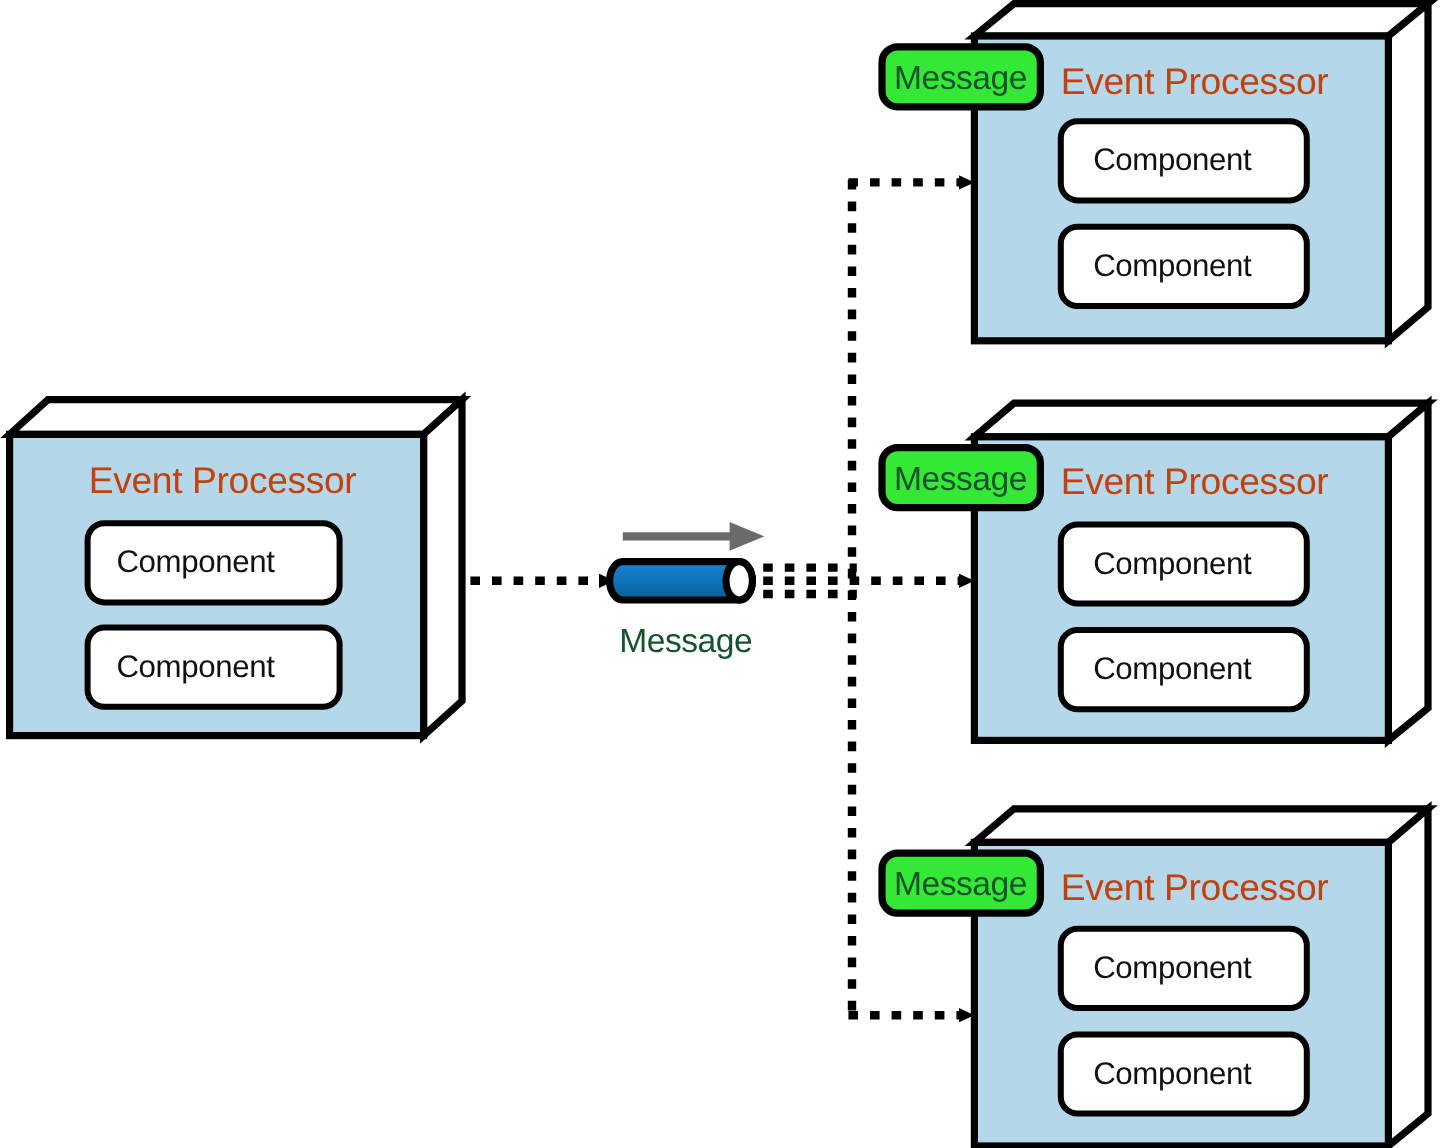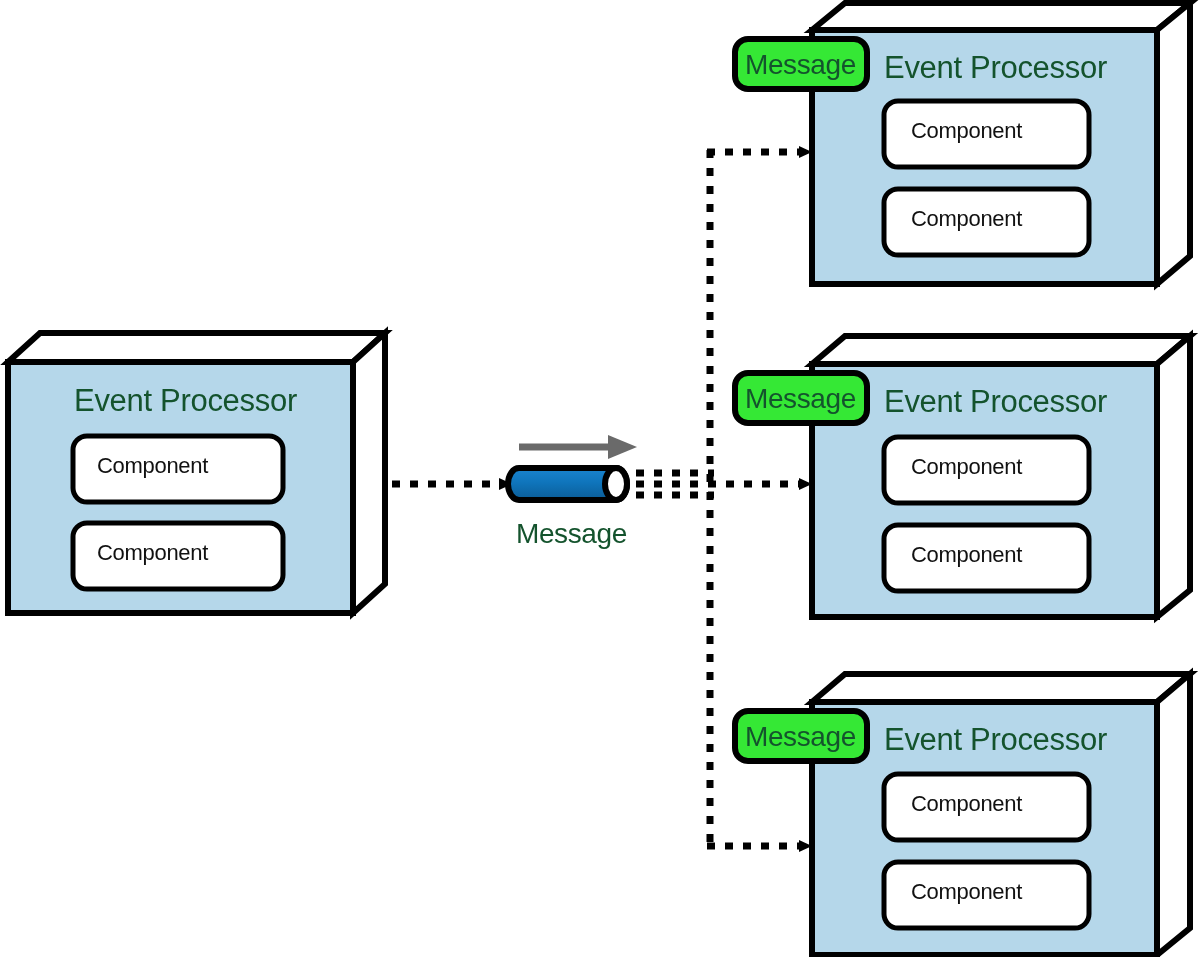--- a/index.html
+++ b/index.html
@@ -28,24 +28,24 @@
     position: absolute;
     white-space: nowrap;
     color: #111111;
     font-family: "Liberation Sans", sans-serif;
     pointer-events: none;
   }
   .processor-title {
     font-size: 31px;
     font-weight: 400;
     letter-spacing: -0.3px;
-    color: #14532d;
+    color: #c2410c;
   }
   .component-label {
-    font-size: 22px;
+    font-size: 26px;
     font-weight: 400;
     letter-spacing: -0.3px;
     color: #111111;
   }
   .message-label {
     font-size: 28px;
     font-weight: 400;
     letter-spacing: -0.4px;
     color: #14532d;
   }

